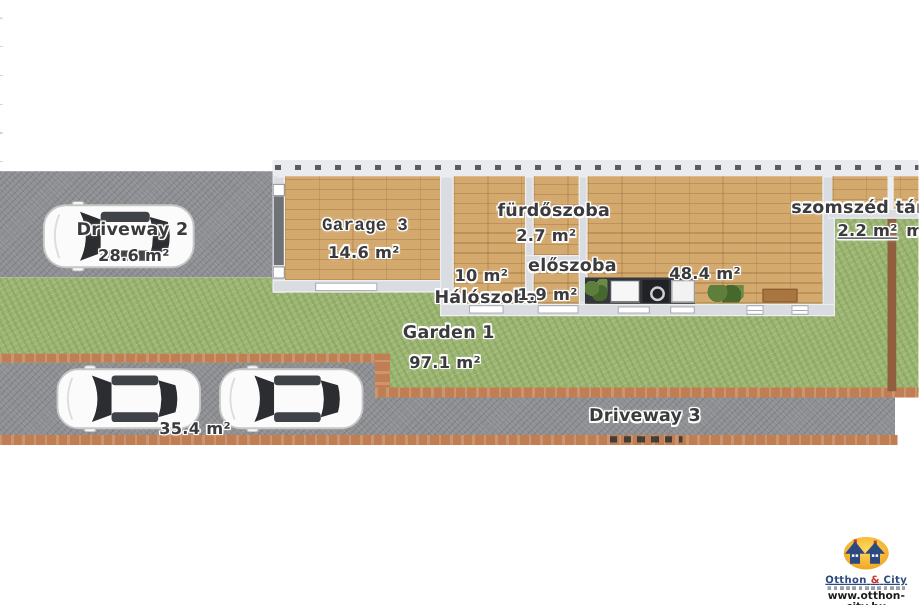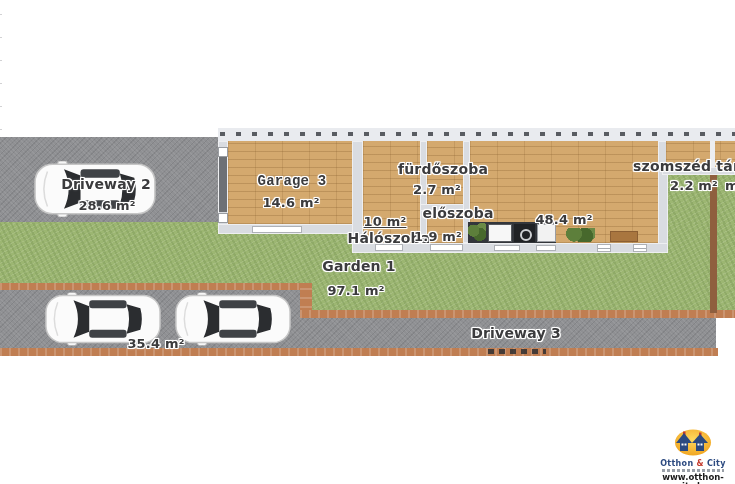--- a/index.html
+++ b/index.html
@@ -34,21 +34,21 @@
   .lbl.sm{font-size:13px;}
   .lbl.anchor-left{transform:none;}
   .ruler{background:repeating-linear-gradient(180deg,#d2d2d4 0 1px,rgba(0,0,0,0) 1px 23px);}
   .counter{background:#33363b;}
   .plant{background:radial-gradient(circle at 30% 40%,#5d7f3b 0 35%,rgba(0,0,0,0) 36%),
                     radial-gradient(circle at 65% 60%,#47682c 0 40%,rgba(0,0,0,0) 41%),
                     radial-gradient(circle at 80% 30%,#6b8a46 0 30%,rgba(0,0,0,0) 31%);}
   .bench{background:#a9763f;border:1px solid #8c5f33;box-sizing:border-box;}
   .clipdash{background:repeating-linear-gradient(90deg,#2f2f31 0 6px,rgba(0,0,0,0) 6px 11px);opacity:.85;}
   .logo{position:absolute;left:650px;top:429px;width:86px;height:52px;text-align:center;}
-  .brand{font-size:8px;font-weight:700;color:#2c4a80;letter-spacing:.3px;line-height:1;}
+  .brand{font-size:8px;font-weight:700;color:#2c4a80;letter-spacing:.3px;line-height:1;text-decoration:underline;}
   .brand .amp{color:#c43b2e;}
   .tagline{width:62px;height:3px;margin:1px auto 1px auto;
            background:repeating-linear-gradient(90deg,#9aa0a8 0 3px,rgba(0,0,0,0) 3px 5px);}
   .url{font-size:8.5px;font-weight:700;color:#1a1a1a;line-height:1.1;}
 </style>
 </head>
 <body>
 
 <div id="plan">
 
@@ -139,29 +139,29 @@
   <div class="lbl" style="left:106px;top:176px;">Driveway 2</div>
   <div class="lbl sm" style="left:107px;top:198px;">28.6 m²</div>
 
   <div class="lbl" style="left:292px;top:173px;font-family:Liberation Mono, monospace;">Garage 3</div>
   <div class="lbl sm" style="left:291px;top:195px;">14.6 m²</div>
 
   <div class="lbl" style="left:443px;top:161px;">fürdőszoba</div>
   <div class="lbl sm" style="left:437px;top:182px;">2.7 m²</div>
 
   <div class="lbl" style="left:389px;top:190px;margin-top:40px;">Hálószoba</div>
-  <div class="lbl sm" style="left:385px;top:214px;text-decoration:underline;">10 m²</div>
+  <div class="lbl sm" style="left:385px;top:214px;">10 m²</div>
 
   <div class="lbl" style="left:458px;top:205px;">előszoba</div>
   <div class="lbl sm" style="left:438px;top:229px;">1.9 m²</div>
 
   <div class="lbl sm" style="left:564px;top:212px;">48.4 m²</div>
 
   <div class="lbl anchor-left" style="left:633px;top:158px;">szomszéd táro</div>
-  <div class="lbl sm" style="left:694px;top:178px;">2.2 m²</div>
+  <div class="lbl sm" style="left:694px;top:178px;text-decoration:underline;">2.2 m²</div>
   <div class="lbl sm anchor-left" style="left:725px;top:178px;">m</div>
 
   <div class="lbl" style="left:359px;top:258px;">Garden 1</div>
   <div class="lbl sm" style="left:356px;top:283px;">97.1 m²</div>
 
   <div class="lbl sm" style="left:156px;top:336px;">35.4 m²</div>
 
   <div class="lbl" style="left:516px;top:325px;">Driveway 3</div>
   <div class="abs clipdash" style="left:488px;top:349px;width:58px;height:5px;"></div>
 

